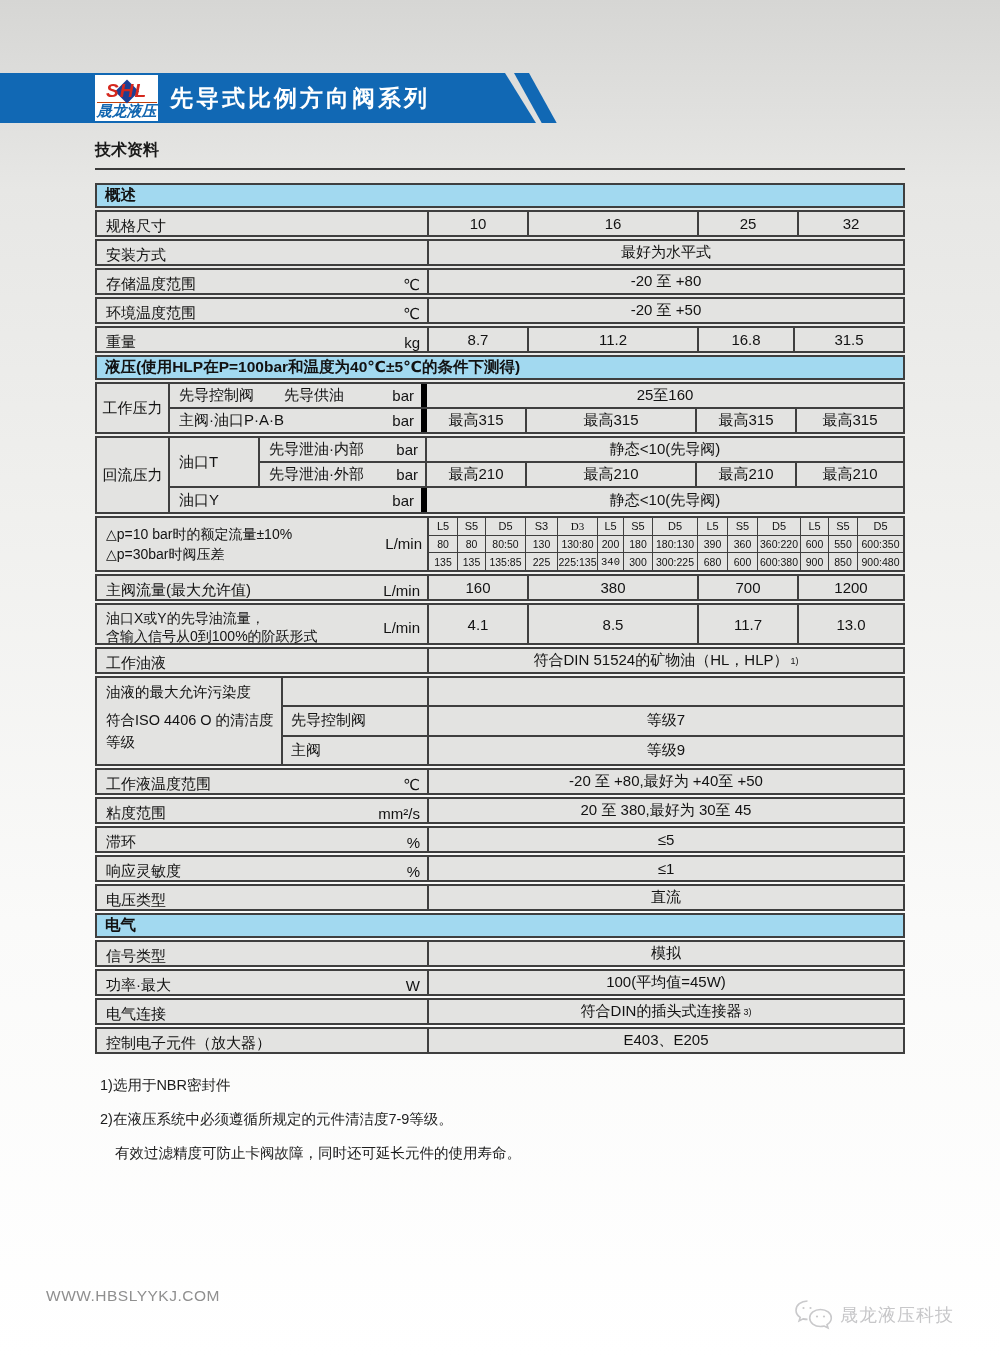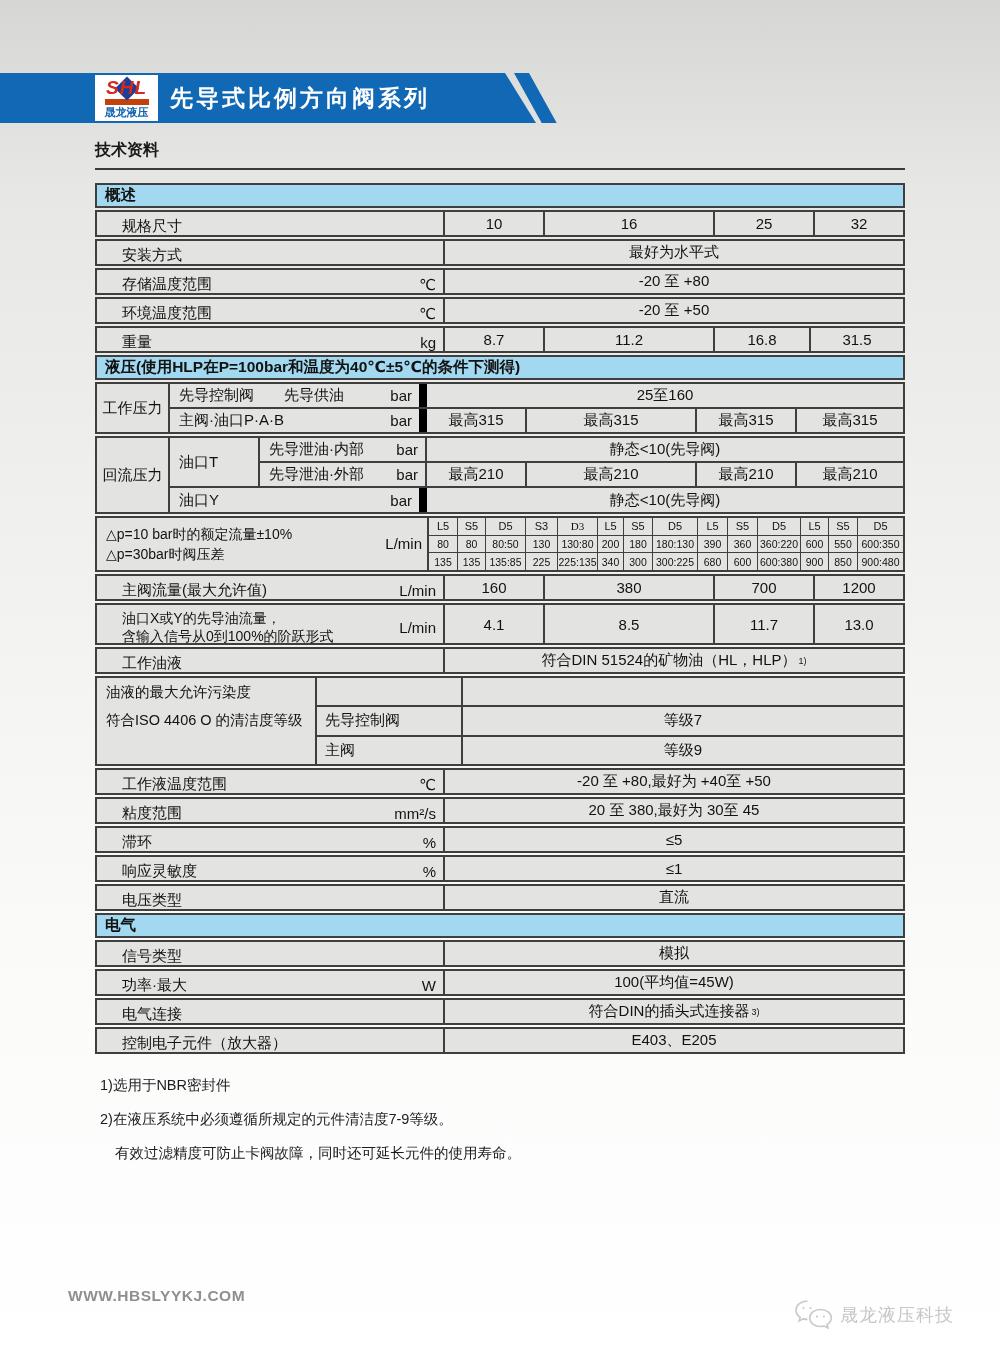--- a/index.html
+++ b/index.html
@@ -18,82 +18,82 @@
   .band-main { position:absolute; left:0; top:0; width:540px; height:50px;
     background:#1168b4; clip-path: polygon(0 0, 505px 0, 536px 100%, 0 100%); }
   .band-stripe { position:absolute; left:514px; top:0; width:15px; height:50px;
     background:#1168b4; transform: skewX(29deg); transform-origin: top left; }
   .logo-box { position:absolute; left:95px; top:2px; width:63px; height:46px;
     background:#ffffff; z-index:2; display:flex; flex-direction:column; align-items:center; justify-content:center; }
   .logo-shl { position:relative; font-style:italic; font-weight:900; font-size:19px;
     color:#d5281e; letter-spacing:1px; line-height:22px; z-index:1; }
   .logo-diamond { position:absolute; left:50%; top:3px; width:17px; height:17px;
     background:#1c3f94; transform: translateX(-50%) rotate(45deg); z-index:-1; }
-  .logo-sub { font-size:11px; font-weight:700; color:#1266b0; line-height:13px;
-    border-top:6px solid #c2410c; padding-top:1px; }
+  .logo-sub { font-size:15px; font-weight:700; color:#1266b0; line-height:13px;
+    border-top:1px solid #c2410c; padding-top:1px;font-style:italic; }
   .band-title { position:absolute; left:170px; top:50%; transform: translateY(-50%);
     color:#ffffff; font-size:23px; font-weight:700; letter-spacing:3px; z-index:2; }
 
   
   .content { position:absolute; left:95px; top:140px; width:810px; }
   .sec-title { font-size:16px; font-weight:700; color:#191919;
     padding-bottom:7px; border-bottom:2px solid #3a3a3a; margin-bottom:13px; }
 
   .tech-table { width:810px;border-radius:32px; }
   .blk { display:flex; border:2px solid #3f3f3f; background:#e3e3e1;
     margin-bottom:2px; height:27px; font-size:15px; color:#121212; }
   .blk.head { background:#a2d9f0; font-weight:700; height:25px;
     align-items:center; padding:0 8px; font-size:15.5px; }
 
   .lbl { width:332px; border-right:2px solid #3f3f3f; display:flex;
-    justify-content:space-between; align-items:center; padding:6px 7px 0 9px;margin-left:16px; }
+    justify-content:space-between; align-items:center; padding:6px 7px 0 9px; }
   .unit { margin-left:4px; white-space:nowrap; }
   .vspan { flex:1; display:flex; align-items:center; justify-content:center; text-align:center; }
   .vals { flex:1; display:flex; min-width:0; }
   .vcell { border-right:2px solid #3f3f3f; display:flex; align-items:center; justify-content:center; overflow:hidden; }
   .vcell:last-child { border-right:none; }
 
   .multi { height:auto; }
   .stack { flex:1; display:flex; flex-direction:column; min-width:0; }
   .subrow { flex:1; display:flex; border-bottom:2px solid #3f3f3f; min-height:0; }
   .stack > .subrow:last-child { border-bottom:none; }
   .colA { width:73px; border-right:2px solid #3f3f3f; display:flex;
     align-items:center; justify-content:center; text-align:center; }
-  .lbl2 { width:257px; border-right:8px solid #000000; display:flex;
+  .lbl2 { width:257px; border-right:6px solid #000000; display:flex;
     justify-content:space-between; align-items:center; padding:0 7px 0 9px; }
   .tgroup { flex:2; display:flex; border-bottom:2px solid #3f3f3f; min-height:0; }
   .colB { width:90px; border-right:2px solid #3f3f3f; display:flex; align-items:center; padding-left:9px; }
   .lbl3 { width:167px; border-right:2px solid #3f3f3f; display:flex;
     justify-content:space-between; align-items:center; padding:0 7px 0 9px; }
 
   .flowlbl { width:332px; border-right:2px solid #3f3f3f; position:relative;
     display:flex; flex-direction:column; justify-content:center; padding:0 60px 0 9px;
     font-size:14px; line-height:1.45; }
   .flowunit { position:absolute; right:5px; top:50%; transform:translateY(-50%); font-size:15px; }
   .frow { display:flex; border-bottom:1px solid #3f3f3f; flex:1; min-height:0; }
   .frow:last-child { border-bottom:none; }
   .fcell { border-right:1px solid #3f3f3f; display:flex; align-items:center;
     justify-content:center; font-size:10.5px; overflow:hidden; white-space:nowrap; }
   .fcell:last-child { border-right:none; }
   .fhead .fcell { font-size:11px; }
 
   .lines { line-height:1.3; font-size:14px; }
-  .colCont { width:220px; border-right:2px solid #3f3f3f; padding:4px 6px 0 9px;
+  .colCont { width:186px; border-right:2px solid #3f3f3f; padding:4px 6px 0 9px;
     font-size:14.5px; line-height:1.5; }
   .colCont .l2 { margin-top:6px; }
   .lblC { width:146px; border-right:2px solid #3f3f3f; display:flex; align-items:center; padding-left:8px; }
 
   sup { font-size:9px; vertical-align:super; margin-left:2px; }
 
   .notes { margin-top:22px; font-size:14.5px; color:#1c1c1c; margin-left:5px; }
   .notes p { margin-top:15px; }
   .notes p.indent { padding-left:15px; }
 
-  .footer-url { position:absolute; left:68px; bottom:52px; font-size:15.5px;
-    font-weight:700; letter-spacing:0.5px; color:#8f8f8f; }
+  .footer-url { position:absolute; left:46px; bottom:52px; font-size:15.5px;
+    font-weight:400; letter-spacing:0.5px; color:#8f8f8f; }
   .brand { position:absolute; right:46px; bottom:26px; display:flex; align-items:center;margin-top:14px; }
   .brand-text { color:#c7c7c9; font-size:18px; letter-spacing:1px; margin-left:6px; }
 </style>
 </head>
 <body>
 
 <div class="band">
   <div class="band-main"></div>
   <div class="band-stripe"></div>
   <div class="logo-box">
@@ -267,21 +267,21 @@
             <span class="fcell" style="width: 28px; flex: 0 0 auto;">600</span>
             <span class="fcell" style="width: 29px; flex: 0 0 auto;">550</span>
             <span class="fcell" style="flex: 1 1 auto;">600:350</span>
           </div>
         <div class="frow">
             <span class="fcell" style="width: 29px; flex: 0 0 auto;">135</span>
             <span class="fcell" style="width: 28px; flex: 0 0 auto;">135</span>
             <span class="fcell" style="width: 40px; flex: 0 0 auto;">135:85</span>
             <span class="fcell" style="width: 32px; flex: 0 0 auto;">225</span>
             <span class="fcell" style="width: 40px; flex: 0 0 auto;">225:135</span>
-            <span class="fcell" style="width: 26px; flex: 0 0 auto;">340</span>
+            <span class="fcell" style="width: 26px; flex: 0 0 auto; font-family: Liberation Mono, monospace;">340</span>
             <span class="fcell" style="width: 29px; flex: 0 0 auto;">300</span>
             <span class="fcell" style="width: 45px; flex: 0 0 auto;">300:225</span>
             <span class="fcell" style="width: 30px; flex: 0 0 auto;">680</span>
             <span class="fcell" style="width: 30px; flex: 0 0 auto;">600</span>
             <span class="fcell" style="width: 43px; flex: 0 0 auto;">600:380</span>
             <span class="fcell" style="width: 28px; flex: 0 0 auto;">900</span>
             <span class="fcell" style="width: 29px; flex: 0 0 auto;">850</span>
             <span class="fcell" style="flex: 1 1 auto;">900:480</span>
           </div>
       </div>

